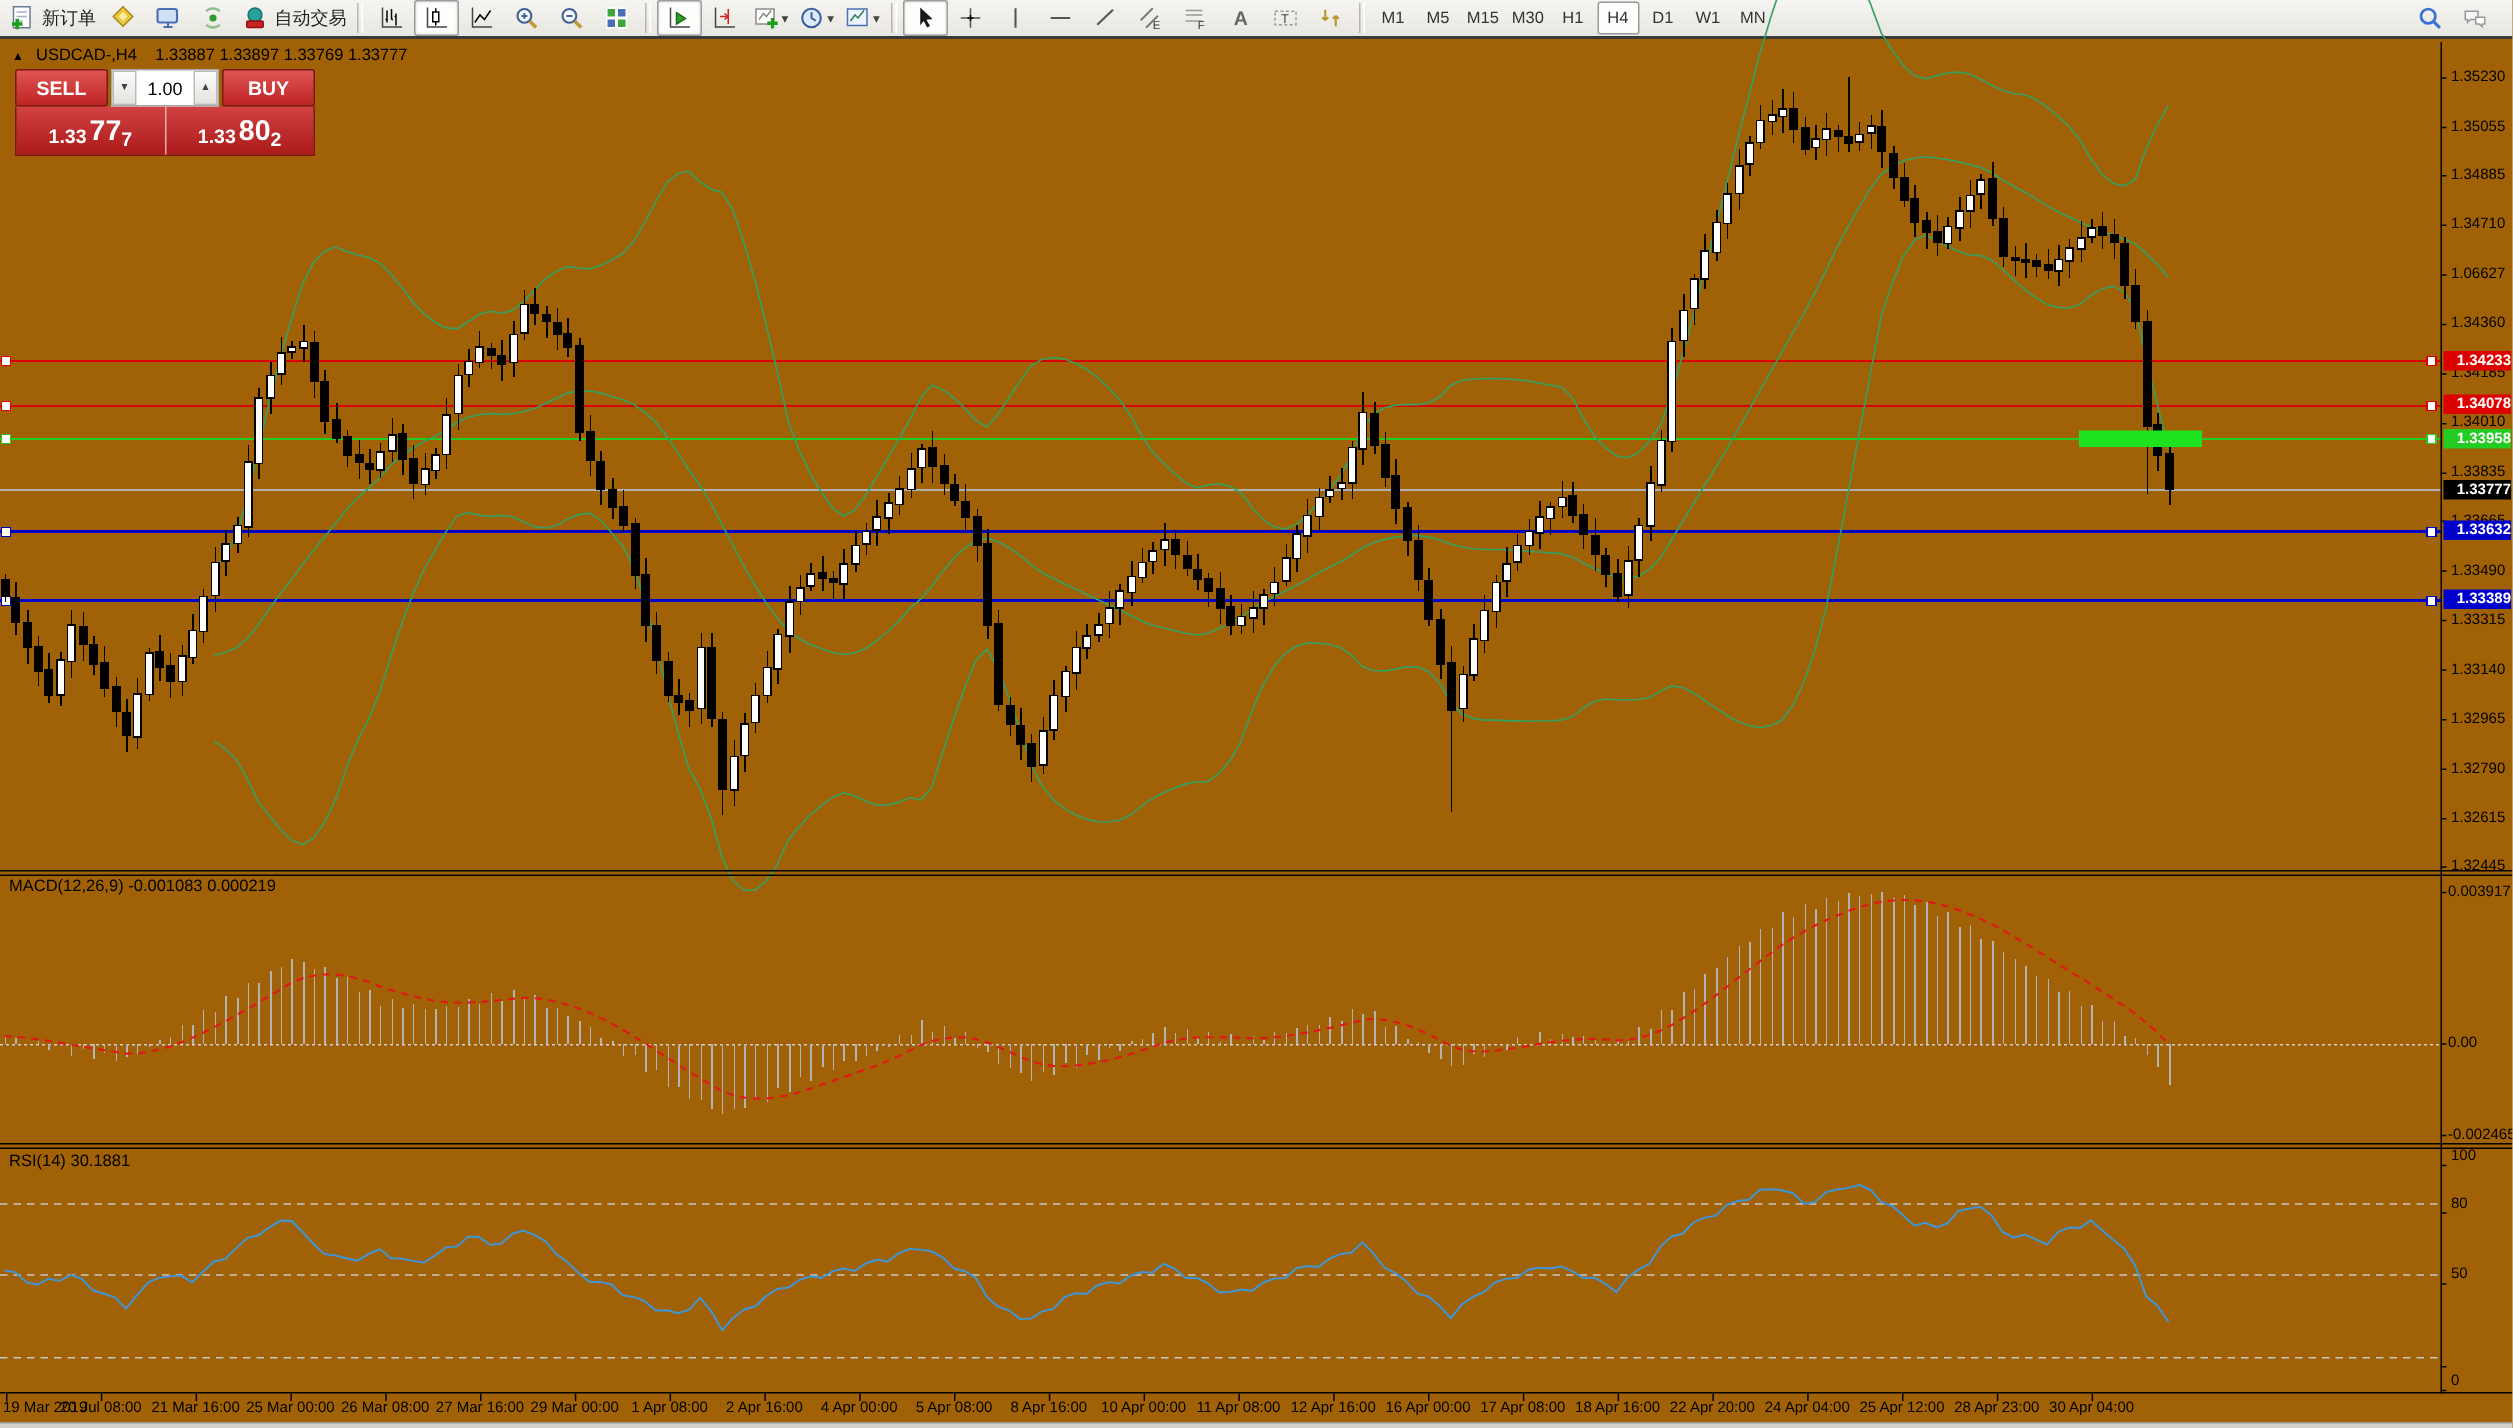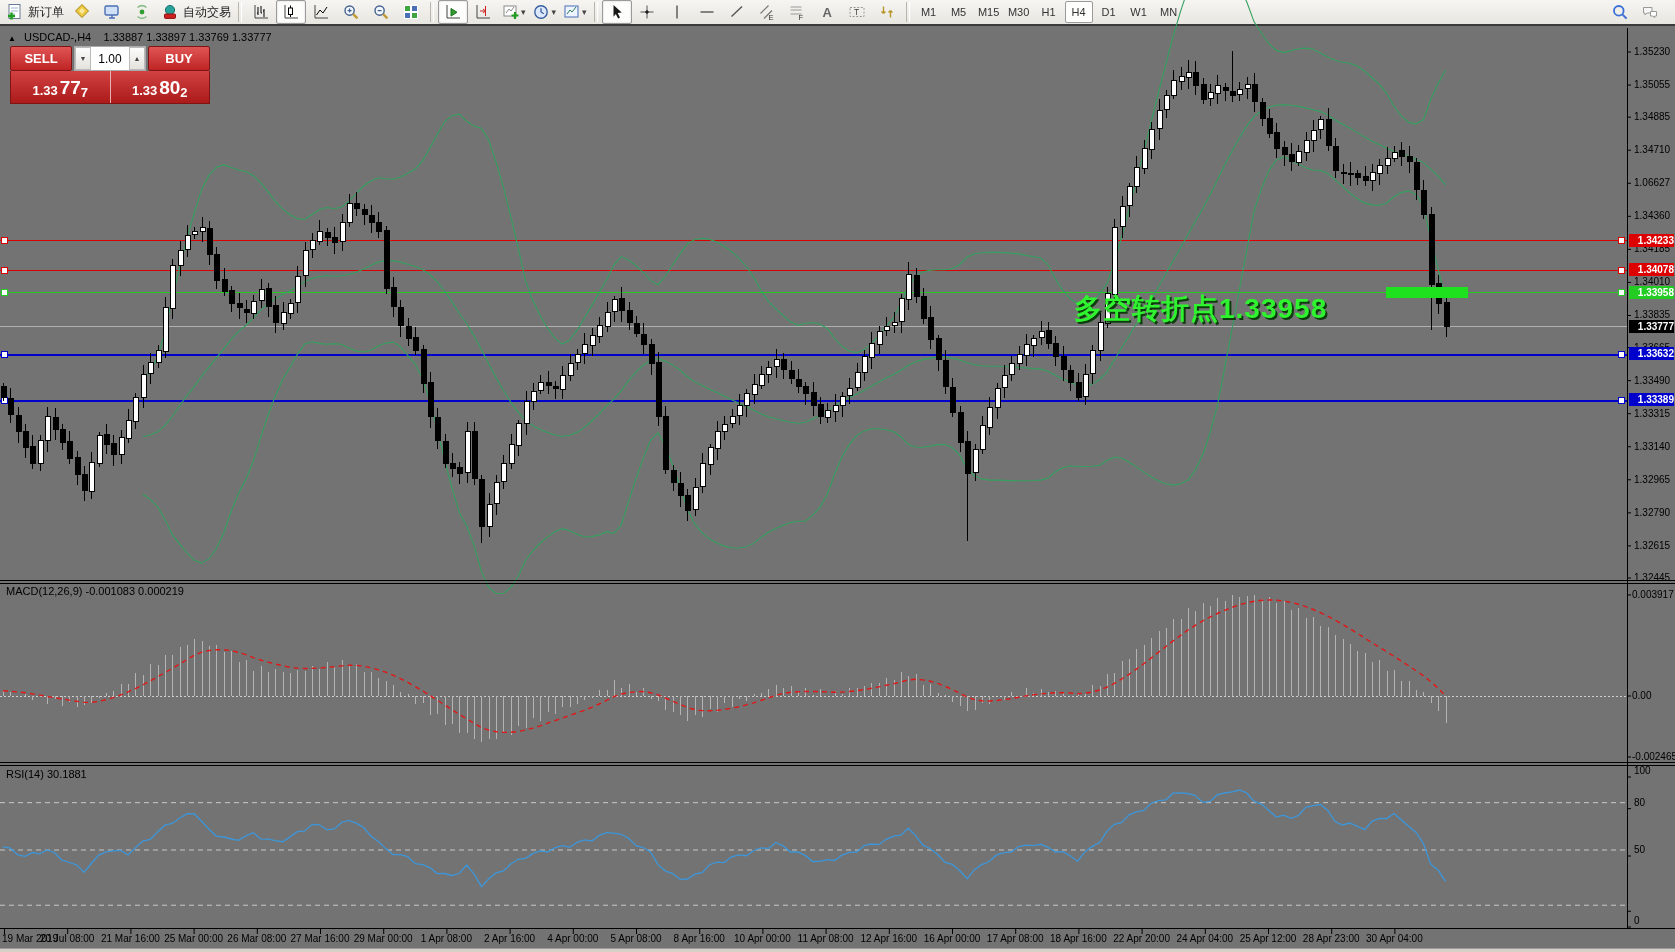--- a/index.html
+++ b/index.html
@@ -1,16 +1,16 @@
 <!DOCTYPE html>
 <html><head>
 <meta charset="utf-8">
 <style>
   html,body{margin:0;padding:0;background:#d4d0c8;}
-  #screen{position:relative;width:1675px;height:952px;background:#737373;overflow:hidden;
+  #screen{position:relative;width:1675px;height:952px;background:#a16207;overflow:hidden;
     font-family:"Liberation Sans","DejaVu Sans",sans-serif;-webkit-font-smoothing:none;}
   
   #toolbar{position:absolute;left:0;top:0;width:1675px;height:26px;
     background:linear-gradient(#f6f5f2,#e8e6e0);display:flex;align-items:center;
     border-bottom:2px solid #3a3a3a;box-sizing:border-box;padding-left:2px;}
   .tbtn{display:flex;align-items:center;justify-content:center;height:22px;min-width:24px;
     border:1px solid transparent;border-radius:2px;background:transparent;font-size:12px;color:#222;
     padding:0 2px;cursor:default;}
   .tbtn.pressed{border:1px solid #9a9a9a;background:#fdfdfc;box-shadow:inset 0 0 2px #ccc;}
   .tbtn .lbl{margin-left:4px;white-space:nowrap;}
@@ -1024,21 +1024,20 @@
         <span class="tp-sup">7</span>
       </div>
       <div class="tp-half">
         <span class="tp-small">1.33</span>
         <span class="tp-big">80</span>
         <span class="tp-sup">2</span>
       </div>
     </div>
   </div>
 
-  <div id="annotation">多空转折点1.33958</div>
   <div id="hilite"></div>
 
   <div class="indlab" style="left:6px;top:585px;">
     <span>MACD(12,26,9)</span>&nbsp;<span>-0.001083</span>&nbsp;<span>0.000219</span>
   </div>
   <div class="indlab" style="left:6px;top:768px;">
     <span>RSI(14)</span>&nbsp;<span>30.1881</span>
   </div>
 
   <div class="sepline" style="top:580px;height:1px;background:#000;"></div>

